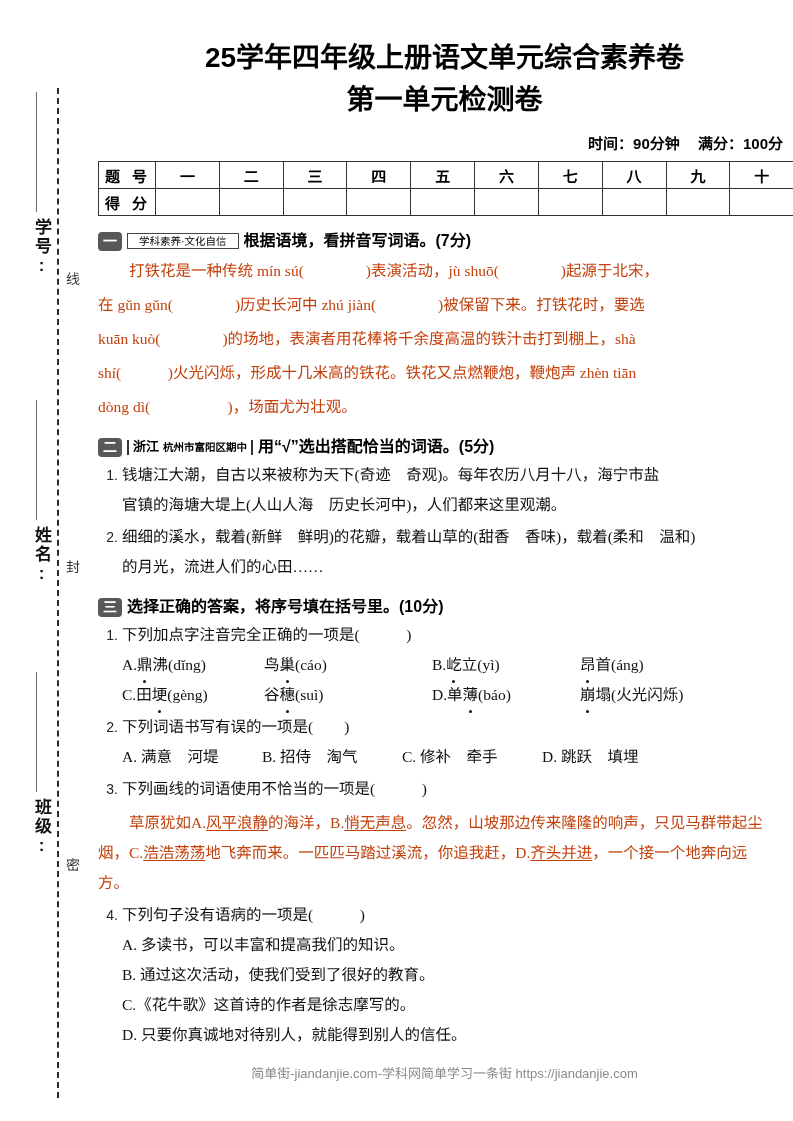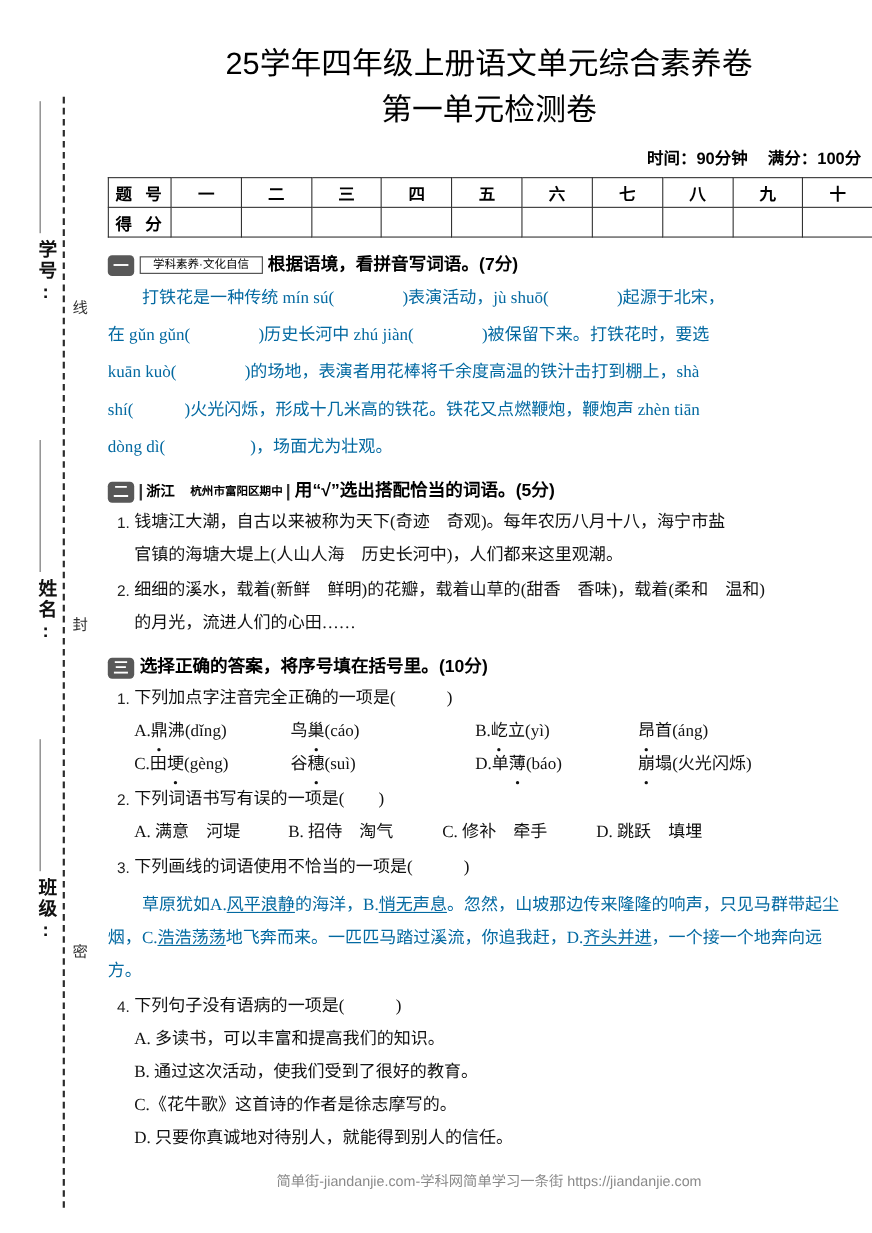--- a/index.html
+++ b/index.html
@@ -68,21 +68,21 @@
     position: absolute;
     left: 96px;
     top: 0;
     width: 697px;
     height: 1121px;
   }
 
   .title {
     text-align: center;
     font-family: "Liberation Sans", "DejaVu Sans", sans-serif;
-    font-weight: normal;
+    font-weight: bold;
     font-size: 28px;
     line-height: 40px;
     letter-spacing: 0px;
     color: #000;
   }
   .title-main { margin-top: 38px; }
   .title-sub  { margin-top: 2px; }
 
   .meta-line {
     margin-top: 12px;
@@ -157,34 +157,34 @@
     white-space: nowrap;
     flex: 0 0 auto;
   }
   .tag-prov {
     display: flex;
     align-items: center;
     border-left: 2px solid #333;
     border-right: 2px solid #333;
     padding: 0 4px;
     height: 15px;
-    gap: 14px;
+    gap: 4px;
     flex: 0 0 auto;
     justify-content: flex-end;
   }
   .tag-prov .p1 { font-size: 13px; font-weight: bold; }
   .tag-prov .p2 { font-size: 10.5px; font-weight: bold; }
   .sec-title { white-space: nowrap; }
 
   
   .para {
     font-family: "Liberation Serif", "DejaVu Serif", serif;
     font-size: 15.5px;
     line-height: 30px;
-    color: #0369a1;
+    color: #c2410c;
     margin-top: 4px;
   }
   .para.indent { text-indent: 2em; }
 
   .qline {
     display: flex;
     align-items: flex-start;
     font-size: 15.5px;
     line-height: 30px;
     margin-top: 2px;

